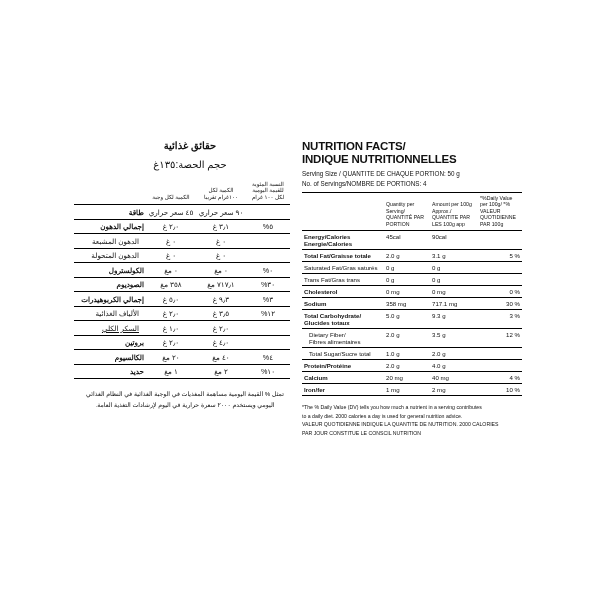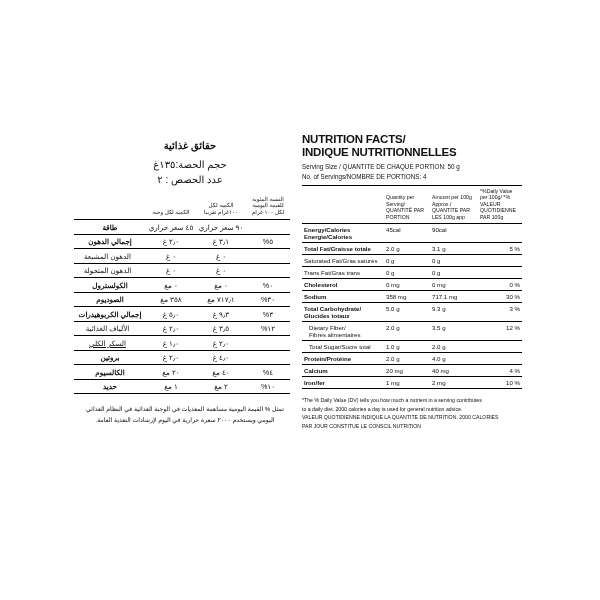--- a/index.html
+++ b/index.html
@@ -27,35 +27,35 @@
     width:200px;border-collapse:collapse;font-size:7.2px;
     table-layout:fixed;
   }
   .ar-table td{
     padding:2.5px 2px 2px 2px;vertical-align:bottom;
     border-bottom:0.8px solid #000;
   }
   .ar-table .c-dv{width:40px;text-align:center;}
   .ar-table .c-a{width:46px;text-align:center;}
   .ar-table .c-b{width:46px;text-align:center;margin-top:40px;}
-  .ar-table .c-name{width:68px;text-align:center;font-weight:bold;}
+  .ar-table .c-name{width:68px;text-align:right;font-weight:bold;}
   .ar-table .sub{font-weight:normal;padding-right:7px;}
   .ar-hdr td{
     font-size:5.6px;line-height:1.25;text-align:center;vertical-align:bottom;
     border-bottom:1.6px solid #000;padding-bottom:3px;font-weight:normal;
   }
   .ar-hdr td.c-name{border-bottom:1.6px solid #000;}
   .ar-foot{
     width:210px;font-size:6.2px;line-height:1.7;text-align:center;
     margin-top:10px;
   }
 
   
   .en-panel{
-    position:absolute;left:302px;top:133px;width:210px;
+    position:absolute;left:302px;top:140px;width:210px;
     direction:ltr;text-align:left;
   }
   .en-title{
     font-size:11.5px;font-weight:bold;line-height:1.15;letter-spacing:-0.2px;
   }
   .en-serv{font-size:6.3px;line-height:1.45;margin-top:3px;margin-bottom:4px;}
   .en-table{
     width:210px;border-collapse:collapse;font-size:6.1px;table-layout:fixed;
     border-top:1px solid #000;
   }
@@ -80,21 +80,20 @@
 </style>
 </head>
 <body>
 
 <div class="page">
 
   <div class="ar-panel">
     <div class="ar-title">حقائق غذائية</div>
     <div class="ar-serv">
       <div>حجم الحصة:١٣٥غ</div>
-      <div>عدد الحصص : ٢</div>
     </div>
     <table class="ar-table">
       <tbody id="ar-body">
           <tr class="ar-hdr">
             <td class="c-dv">النسبة المئوية للقيمة اليومية لكل ١٠٠ غرام</td>
             <td class="c-a">الكمية لكل ١٠٠غرام تقريبا</td>
             <td class="c-b">الكمية لكل وجبة</td>
             <td class="c-name"></td>
           </tr>
           <tr>

